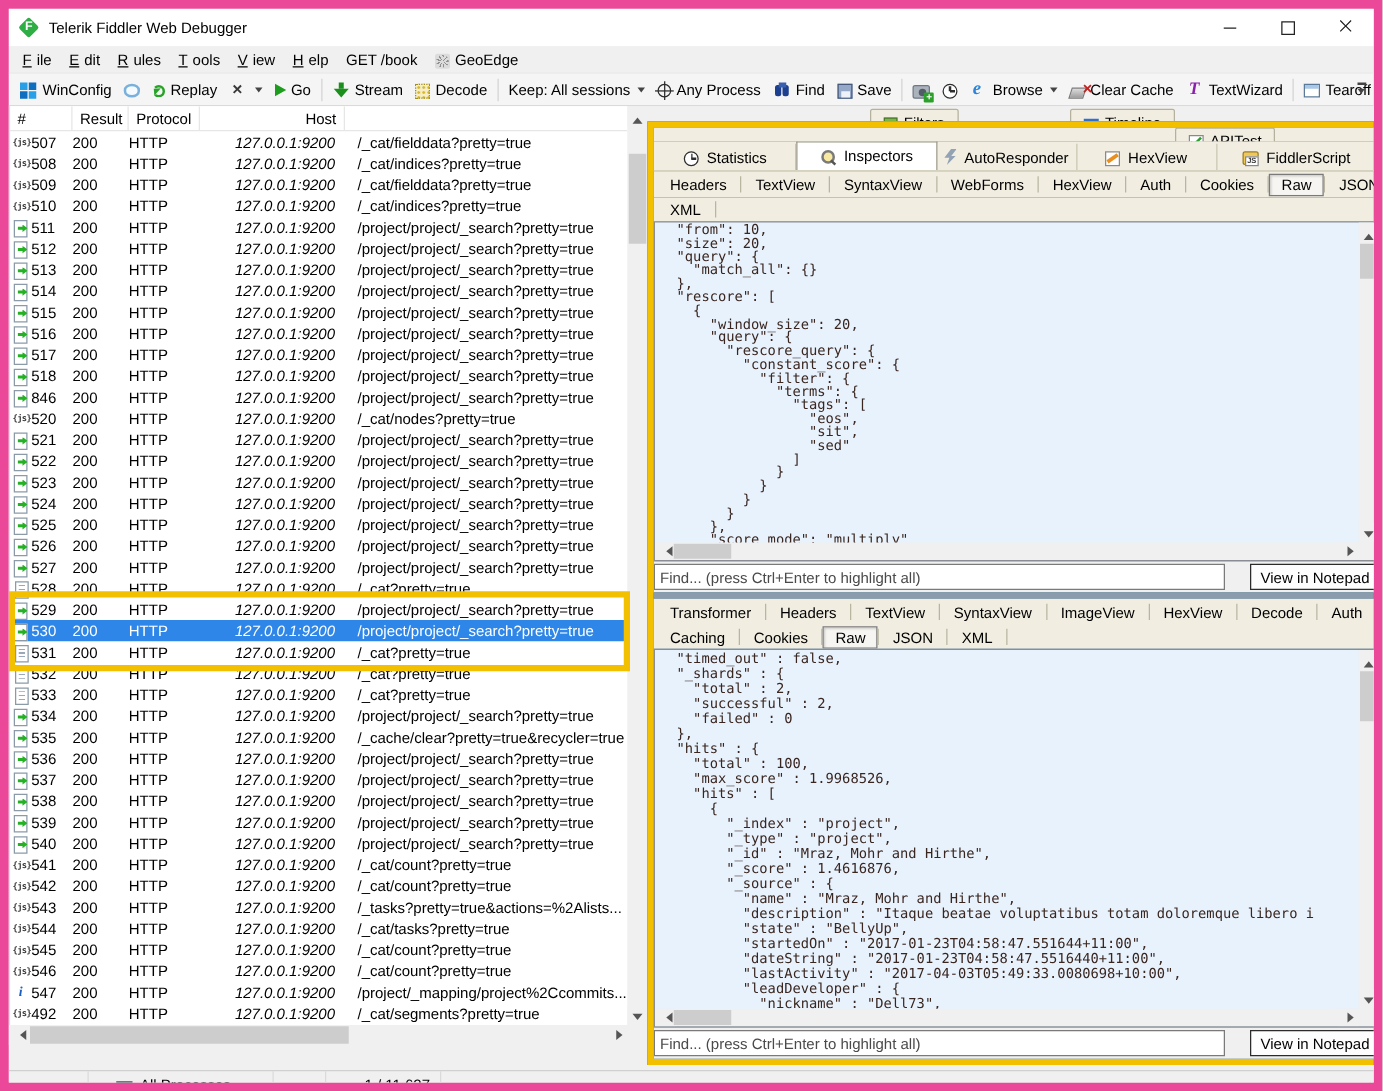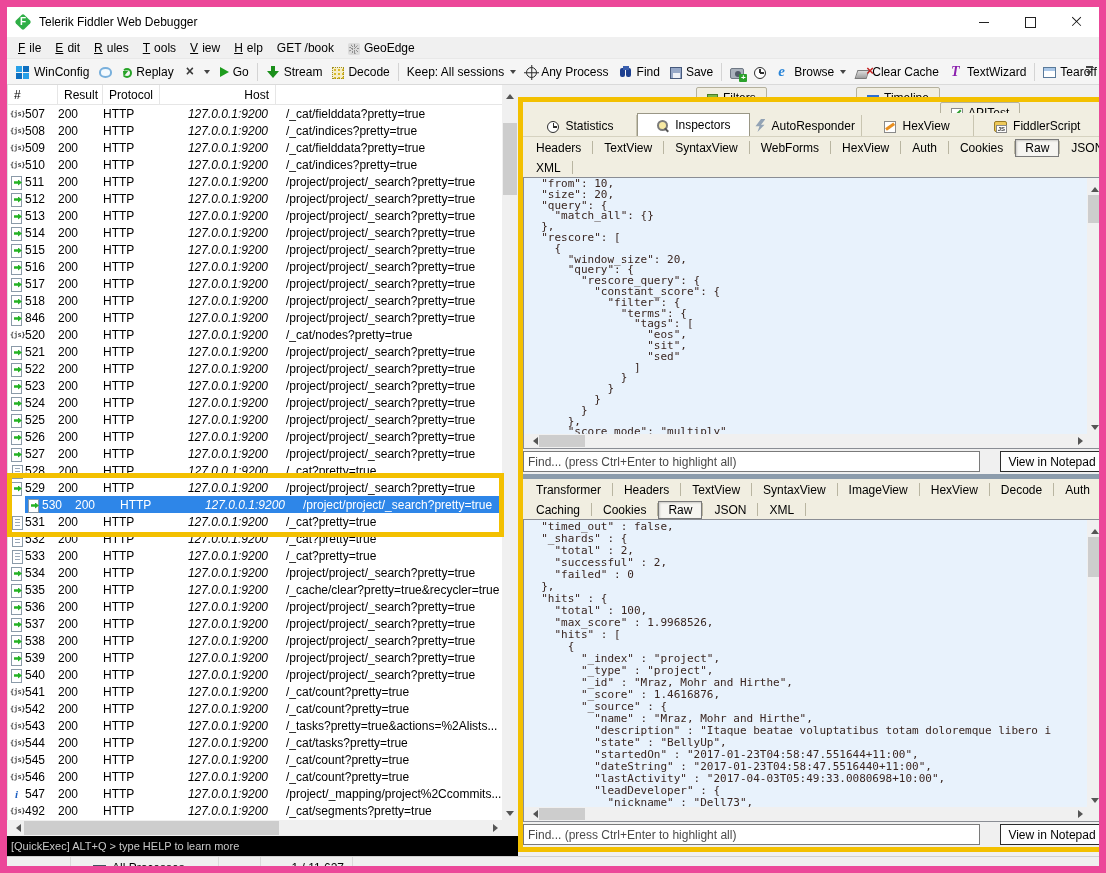--- a/index.html
+++ b/index.html
@@ -86,21 +86,21 @@
   
   .session-area{position:absolute;left:0;top:0;right:16px;bottom:36px;background:#fff;border-left:1px solid #e0e0e0;overflow:hidden;}
   .sheader{display:grid;grid-template-columns:50px 45px 57px 116px 1fr;height:20px;background:#fff;border-bottom:1px solid #e6e6e6;align-items:center;}
   .sheader .hc{padding:0 6px;border-right:1px solid #e6e6e6;height:100%;display:flex;align-items:center;white-space:nowrap;overflow:hidden;}
   .sheader .hc.host{justify-content:flex-end;}
   .rows{position:relative;}
   .srow{display:grid;grid-template-columns:17px 33px 45px 57px 116px 1fr;height:17px;align-items:center;white-space:nowrap;}
   .srow .cell{overflow:hidden;}
   .srow .host{text-align:right;padding-right:8px;font-style:italic;}
   .srow .url{padding-left:10px;}
-  .srow.selected{background:#2e86e8;color:#fff;margin-left:17px;}
+  .srow.selected{background:#2e86e8;color:#fff;}
   .sicon{width:15px;height:14px;position:relative;display:inline-block;margin-left:2px;}
   .s-json::before{content:"{js}";position:absolute;left:0;top:3px;font:bold 7px/8px "DejaVu Sans Mono",monospace;color:#3a3a3a;letter-spacing:-0.5px;}
   .s-arrow::before{content:"";position:absolute;left:1px;top:1px;width:9px;height:12px;background:#fff;border:1px solid #8a9aa8;}
   .s-arrow::after{content:"";position:absolute;left:4px;top:5px;width:8px;height:6px;background:#24b224;clip-path:polygon(0 30%,50% 30%,50% 0,100% 50%,50% 100%,50% 70%,0 70%);}
   .s-doc::before{content:"";position:absolute;left:2px;top:1px;width:9px;height:12px;background:#fff;border:1px solid #8a9aa8;}
   .s-doc::after{content:"";position:absolute;left:5px;top:4px;width:5px;height:7px;background:repeating-linear-gradient(#9aa8b8 0 1px,transparent 1px 3px);}
   .s-info::before{content:"i";position:absolute;left:5px;top:1px;font:bold italic 11px/12px "Liberation Serif";color:#1c5fc2;}
 
   
   .vsb{position:absolute;width:16px;background:#f0f0f0;}
@@ -627,23 +627,20 @@
           </span>
         <span class="thumb-h" style="left:17px;width:255px;"></span>
         <span class="sb-btn" style="right:0;">
             <span class="arr rgt"></span>
           </span>
       </div>
       <div class="sb-corner"></div>
 
       <div class="hl-row-box"></div>
 
-      <div class="quickexec">
-        <span>[QuickExec] ALT+Q &gt; type HELP to learn more</span>
-      </div>
     </div>
 
     <div class="right">
       <div class="clip-strip">
           <span class="clip-tab" style="left: 178px;">
             <span class="ticon i-filter"></span>
             <span>Filters</span>
           </span>
           <span class="clip-tab" style="left: 338px;">
             <span class="ticon i-timeline"></span>

